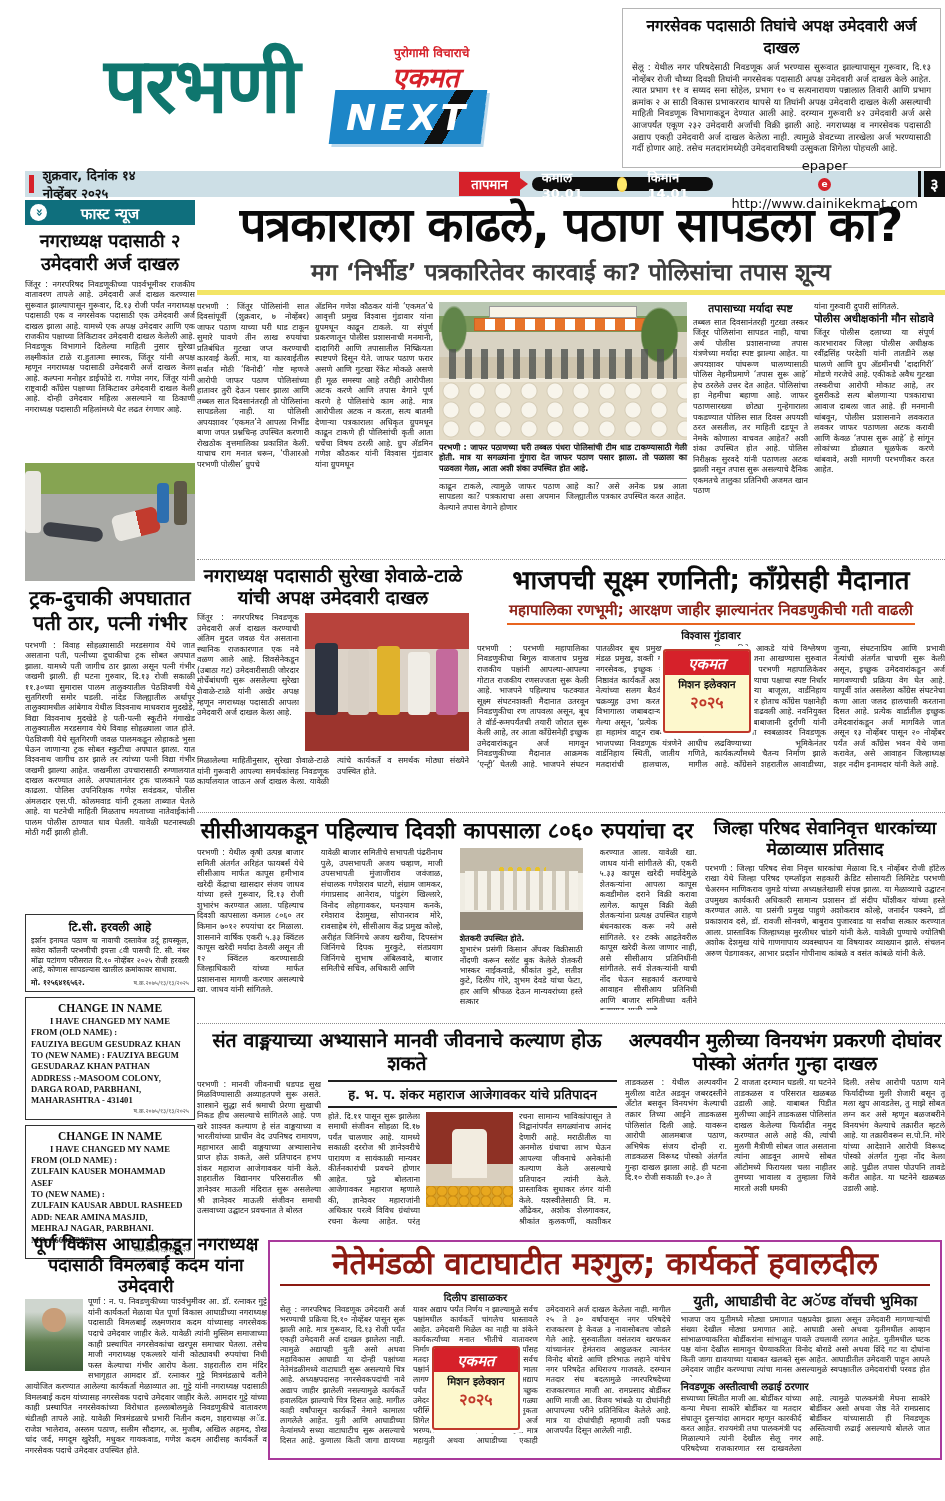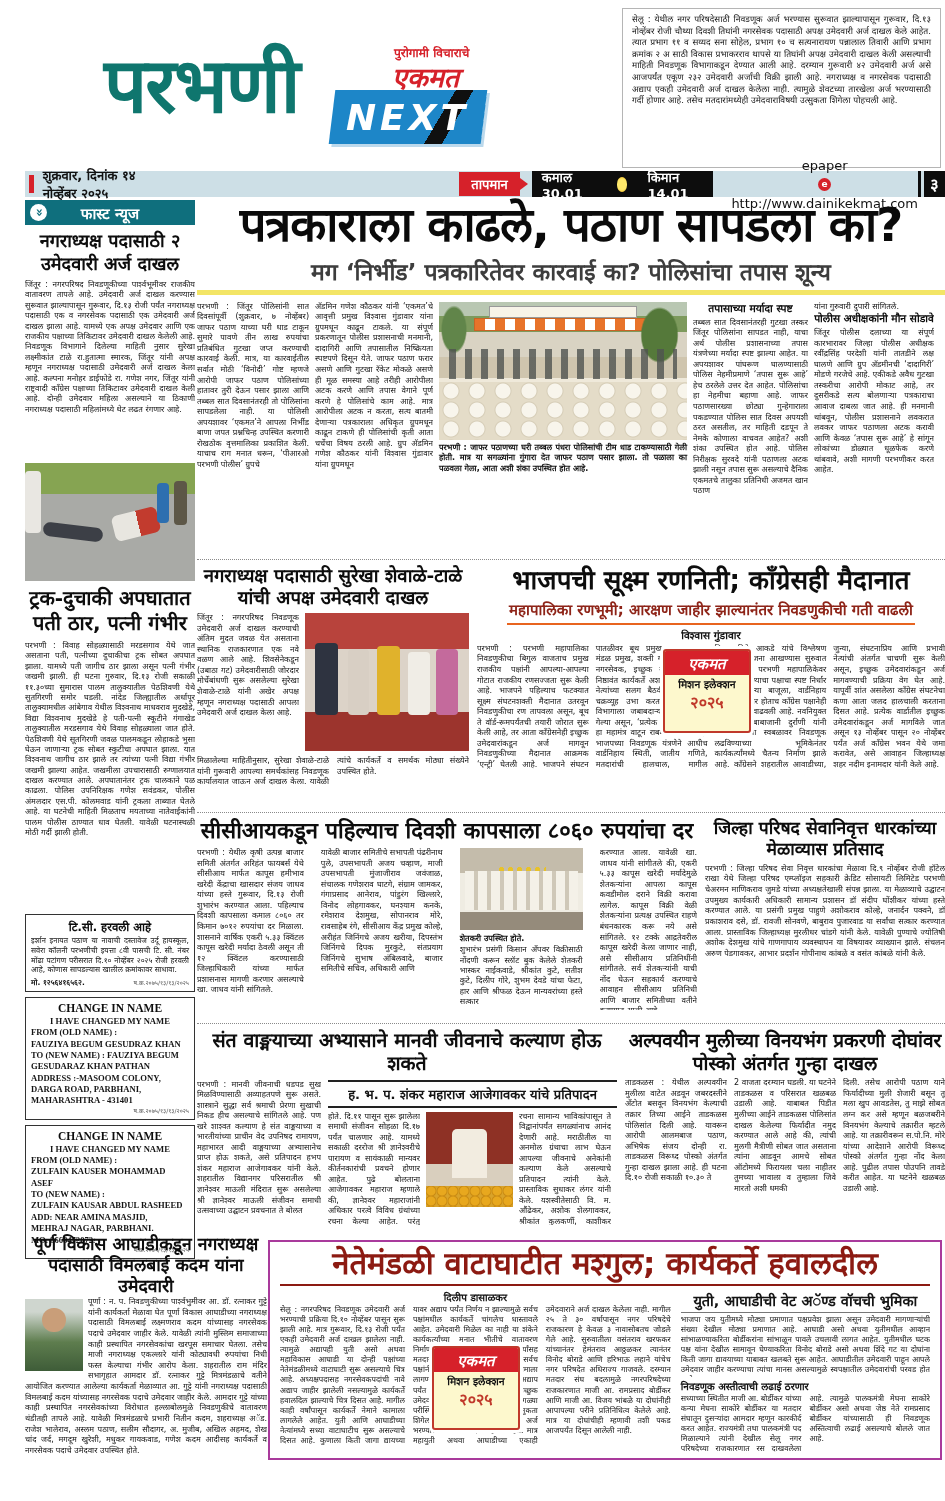--- a/index.html
+++ b/index.html
@@ -17,21 +17,21 @@
   .tr-box { position:absolute; left:622px; top:8px; width:319px; height:160px; border:1px solid #b5b5b5; padding:5px 9px; background:#fff; overflow:hidden; }
   .tr-box h2 { font-size:15.5px; text-align:center; color:#0d0d0d; margin-bottom:4px; }
   .tr-body { font-size:8.6px; line-height:1.35; text-align:justify; }
 
   
   .infobar { position:absolute; left:25px; top:171px; width:920px; height:26px; background:#cddfe6; display:flex; align-items:center; }
   .red-tick { width:6px; height:18px; background:#d6212a; margin:0 9px 0 4px; }
   .date { font-weight:bold; font-size:13px; color:#111; }
   .temp-label { background:#d6212a; color:#fff; font-weight:bold; font-size:13px; padding:3px 12px; margin-left:290px; position:relative; }
   .temp-label:after { content:""; position:absolute; right:-8px; top:50%; transform:translateY(-50%); border-left:8px solid #d6212a; border-top:6px solid transparent; border-bottom:6px solid transparent; }
-  .blackbox { background:#0d0d0d; color:#fff; font-weight:bold; font-size:13px; height:26px; display:flex; align-items:center; gap:20px; padding:0 10px; margin-left:12px; }
+  .blackbox { background:#0d0d0d; color:#fff; font-weight:bold; font-size:13px; height:14px; display:flex; align-items:center; gap:20px; padding:0 10px; margin-left:12px;border-radius:8px; }
   .sun { width:15px; height:15px; border-radius:50%; background:radial-gradient(circle,#ffe96b 55%,#f5b81d 100%); }
   .epaper-seg { display:flex; align-items:center; gap:5px; margin-left:18px; font-size:13px; color:#111;flex-direction:column; }
   .epaper-icon { width:13px; height:13px; border-radius:50%; background:#d6212a; color:#fff; font-size:9px; font-weight:bold; display:flex; align-items:center; justify-content:center; }
   .page-sep { width:4px; height:26px; background:#0d0d0d; margin-left:auto; }
   .page-num { background:#0d0d0d; color:#fff; font-weight:bold; font-size:16px; width:27px; height:26px; display:flex; align-items:center; justify-content:center; margin-left:3px; }
 
   
   .leftcol { position:absolute; left:25px; top:200px; width:170px; display:flex; flex-direction:column; gap:5px; }
   .fastnews-bar { background:#0f6f7d; color:#fff; font-weight:bold; font-size:15px; height:25px; display:flex; align-items:center; justify-content:center; gap:8px; position:relative; }
   .fn-icon { position:absolute; left:5px; width:17px; height:17px; border-radius:50%; background:#fff; color:#0f6f7d; display:flex; align-items:center; justify-content:center; font-size:13px; font-weight:bold; }
@@ -167,20 +167,21 @@
 <div class="page">
 
   <div class="masthead-title">परभणी</div>
   <div class="next-logo">
       <span>NEXT</span>
     </div>
   <div class="tagline-small">पुरोगामी विचाराचे</div>
   <div class="tagline-brand">एकमत</div>
 
   <div class="tr-box">
+    <h2>नगरसेवक पदासाठी तिघांचे अपक्ष उमेदवारी अर्ज दाखल</h2>
     <div class="tr-body">सेलू : येथील नगर परिषदेसाठी निवडणूक अर्ज भरण्यास सुरूवात झाल्यापासून गुरूवार, दि.१३ नोव्हेंबर रोजी चौथ्या दिवशी तिघांनी नगरसेवक पदासाठी अपक्ष उमेदवारी अर्ज दाखल केले आहेत. त्यात प्रभाग ११ व सय्यद सना सोहेल, प्रभाग १० च सत्यनारायण पन्नालाल तिवारी आणि प्रभाग क्रमांक २ अ साठी विकास प्रभाकरराव थापसे या तिघांनी अपक्ष उमेदवारी दाखल केली असल्याची माहिती निवडणूक विभागाकडून देण्यात आली आहे. दरम्यान गुरूवारी ४२ उमेदवारी अर्ज असे आजपर्यंत एकूण २३२ उमेदवारी अर्जांची विक्री झाली आहे. नगराध्यक्ष व नगरसेवक पदासाठी अद्याप एकही उमेदवारी अर्ज दाखल केलेला नाही. त्यामुळे शेवटच्या तारखेला अर्ज भरण्यासाठी गर्दी होणार आहे. तसेच मतदारांमध्येही उमेदवाराविषयी उत्सुकता शिगेला पोहचली आहे.</div>
   </div>
 
   <div class="infobar">
     <div class="red-tick"></div>
     <div class="date">शुक्रवार, दिनांक १४ नोव्हेंबर २०२५</div>
     <div class="temp-label">तापमान</div>
     <div class="blackbox">
       <span>कमाल 30.01</span>
       <span class="sun"></span>
@@ -263,20 +264,24 @@
       <div class="mid-block">
         <div class="photo photo-police">
           <div class="pp-board"></div>
           <div class="pp-banner"></div>
           <div class="pp-tree1"></div>
           <div class="pp-tree2"></div>
           <div class="pp-people"></div>
           <div class="pp-sacks"></div>
         </div>
         <div class="main-caption">परभणी : जाफर पठाणच्या घरी तब्बल पंधरा पोलिसांची टीम धाड टाकण्यासाठी गेली होती. मात्र या सगळ्यांना गुंगारा देत जाफर पठाण पसार झाला. तो पळाला का पळवला गेला, आता अशी शंका उपस्थित होत आहे.</div>
+        <div class="below-row">
+          <div class="mcol">काढून टाकले, त्यामुळे जाफर पठाण सापडला का? पत्रकाराचा असा अपमान केल्याने तपास वेगाने होणार</div>
+          <div class="mcol">आहे का? असे अनेक प्रश्न आता जिल्ह्यातील पत्रकार उपस्थित करत आहेत.</div>
+        </div>
       </div>
       <div class="mcol mcol3">
         <div class="m-sub">तपासाच्या मर्यादा स्पष्ट</div>
         <span>तब्बल सात दिवसानंतरही गुटखा तस्कर जिंतूर पोलिसांना सापडत नाही, याचा अर्थ पोलीस प्रशासनाच्या तपास यंत्रणेच्या मर्यादा स्पष्ट झाल्या आहेत. या अपयशावर पांघरूण घालण्यासाठी पोलिस नेहमीप्रमाणे ‘तपास सुरू आहे’ हेच ठरलेले उत्तर देत आहेत. पोलिसांचा हा नेहमीचा बहाणा आहे. जाफर पठाणसारख्या छोट्या गुन्हेगाराला पकडण्यात पोलिस सात दिवस अपयशी ठरत असतील, तर माहिती दडपून ते नेमके कोणाला वाचवत आहेत? अशी शंका उपस्थित होत आहे. पोलिस निरीक्षक सुरवदे यांनी पठाणला अटक झाली नसून तपास सुरू असल्याचे दैनिक एकमतचे तालुका प्रतिनिधी अजमत खान पठाण</span>
       </div>
       <div class="mcol mcol4">
         <span>यांना गुरुवारी दुपारी सांगितले.</span>
         <div class="m-sub">पोलीस अधीक्षकांनी मौन सोडावे</div>
         <span>जिंतूर पोलीस दलाच्या या संपूर्ण कारभारावर जिल्हा पोलीस अधीक्षक रवींद्रसिंह परदेशी यांनी तातडीने लक्ष घालणे आणि ग्रुप अ‍ॅडमीनची ‘दादागिरी’ मोडणे गरजेचे आहे. एकीकडे अवैध गुटखा तस्करीचा आरोपी मोकाट आहे, तर दुसरीकडे सत्य बोलणाऱ्या पत्रकाराचा आवाज दाबला जात आहे. ही मनमानी थांबवून, पोलीस प्रशासनाने लवकरात लवकर जाफर पठाणला अटक करावी आणि केवळ ‘तपास सुरू आहे’ हे सांगून लोकांच्या डोळ्यात धूळफेक करणे थांबवावे, अशी मागणी परभणीकर करत आहेत.</span>
       </div>

